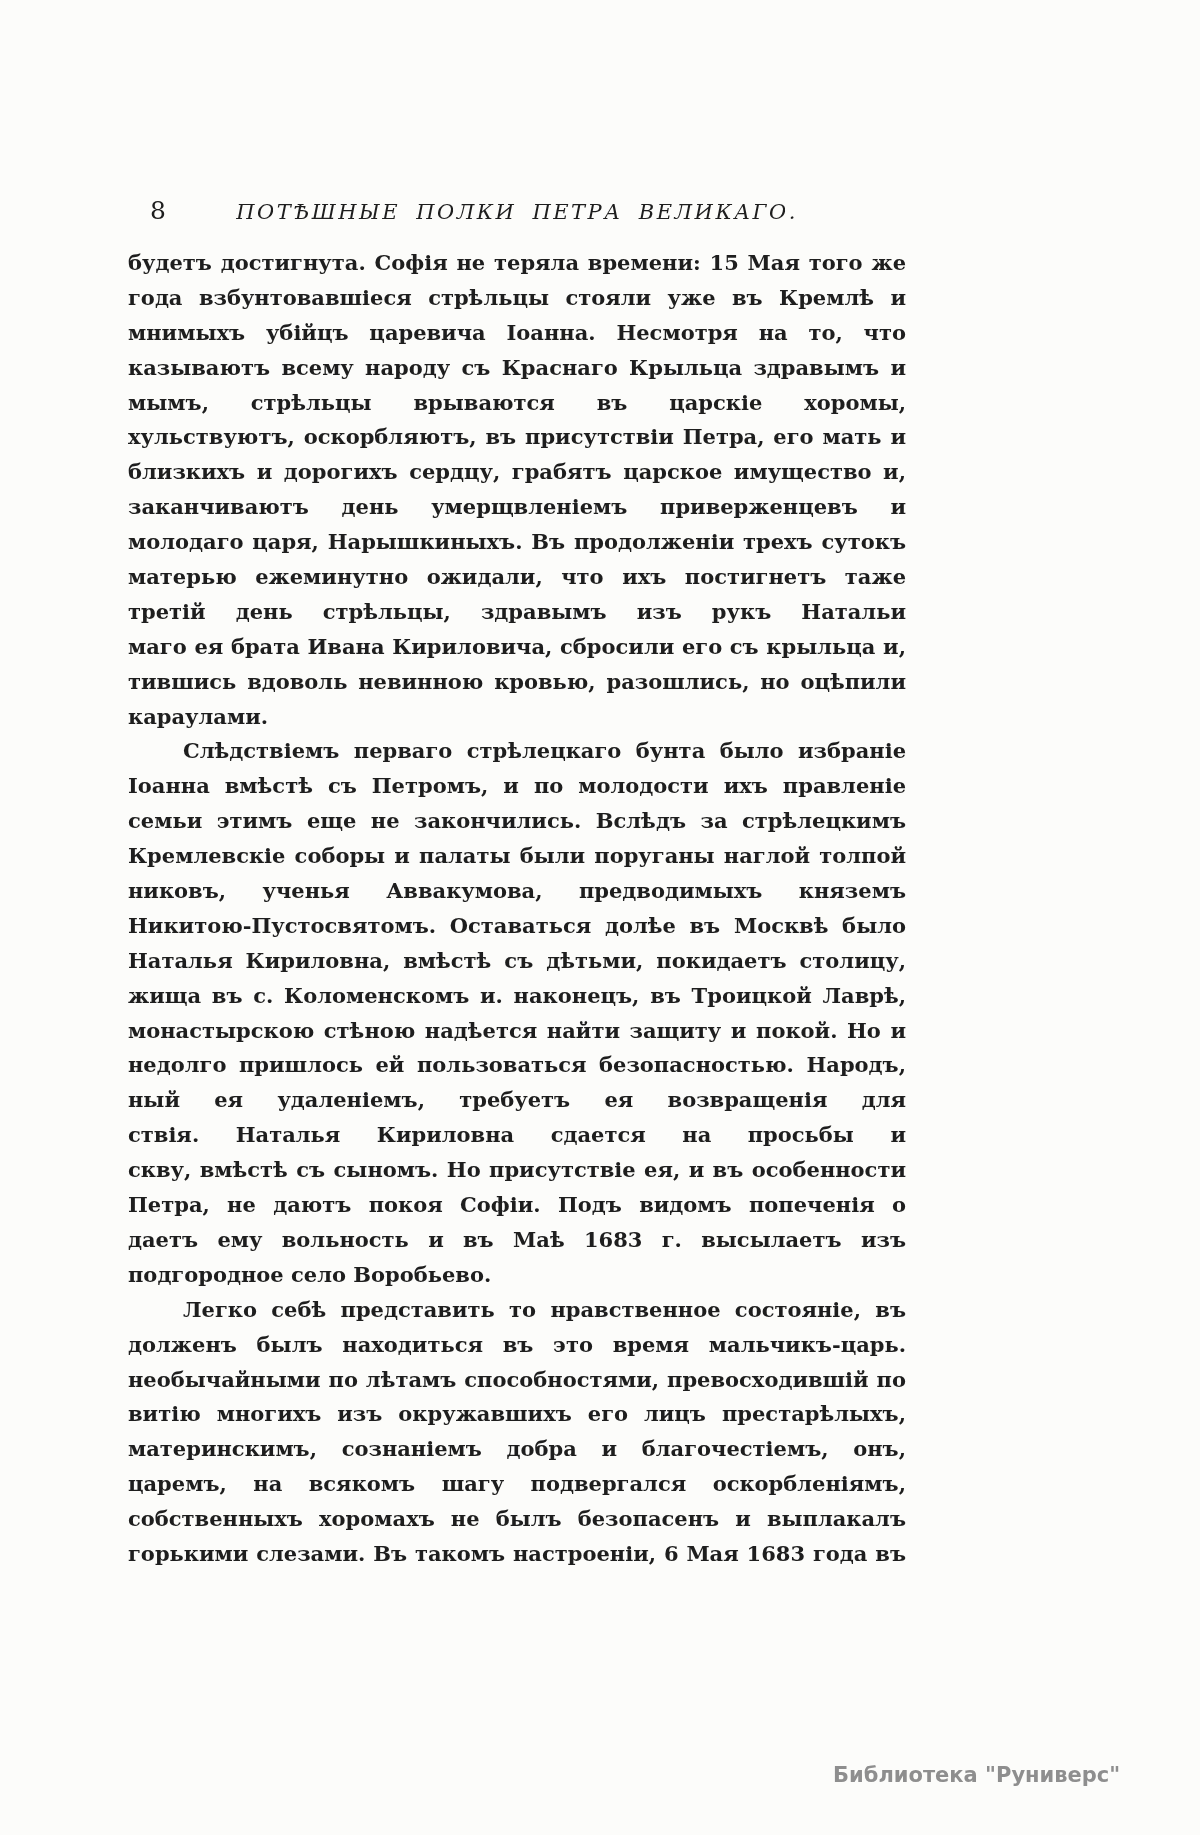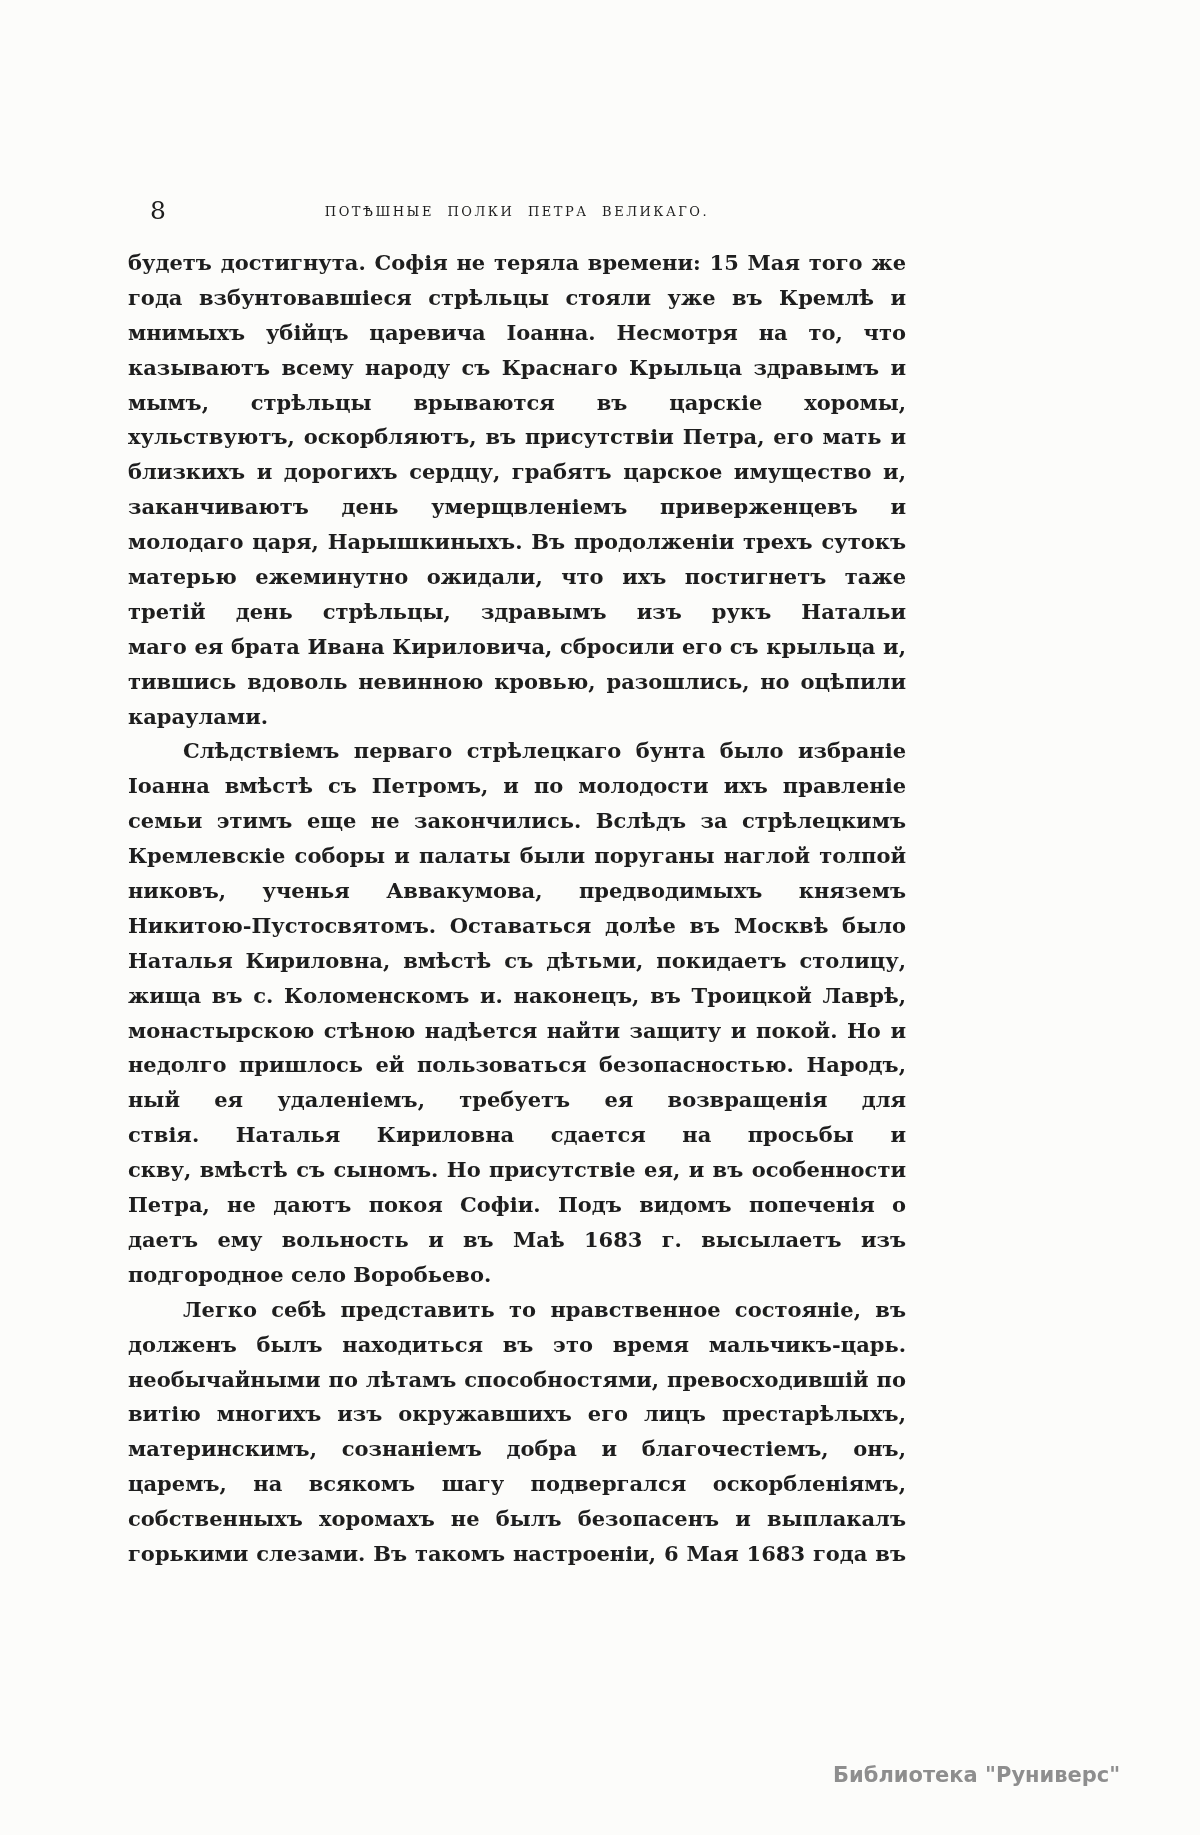--- a/index.html
+++ b/index.html
@@ -23,25 +23,26 @@
     top: 196px;
     font-size: 25px;
     line-height: 30px;
   }
   .running-title {
     position: absolute;
     left: 128px;
     top: 200px;
     width: 778px;
     text-align: center;
-    font-size: 13px;
+    font-size: 21px;
     line-height: 24px;
     letter-spacing: 2.5px;
     word-spacing: 7px;
     white-space: nowrap;
+    font-style: italic;
   }
   .text-block {
     position: absolute;
     left: 128px;
     top: 246px;
     width: 778px;
     font-size: 21px;
   }
   .paragraph { margin: 0; padding: 0; }
   .line {

